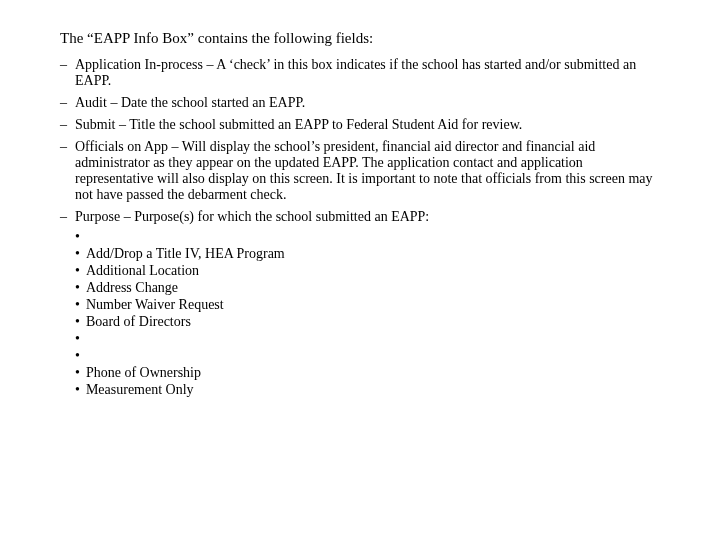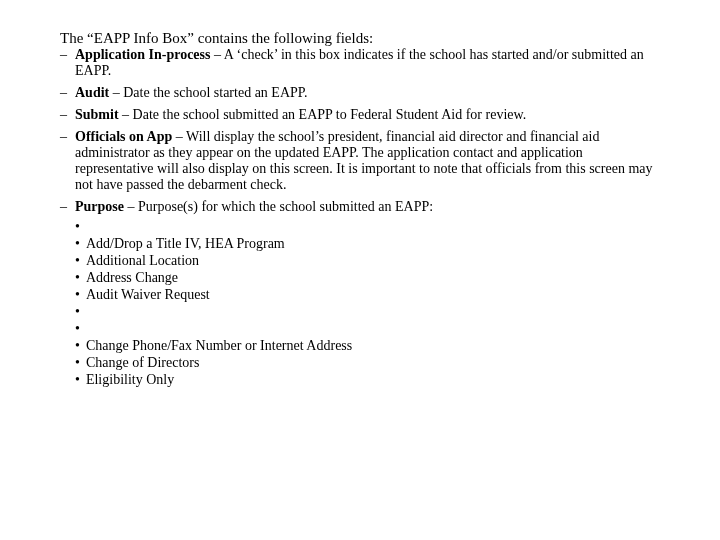--- a/index.html
+++ b/index.html
@@ -15,41 +15,42 @@
       width: 720px;
       height: 540px;
       overflow: hidden;
     }
     .page {
       padding: 30px 60px 30px 60px;
     }
     .title {
       font-size: 15px;
       font-weight: normal;
+      margin-bottom: 10px;
     }
     .bullet-list {
       list-style: none;
       padding: 0;
       margin: 0;
     }
     .bullet-list > li {
       display: flex;
       align-items: flex-start;
       margin-bottom: 6px;
     }
     .dash {
       margin-right: 8px;
       flex-shrink: 0;
       margin-top: 0px;
     }
     .item-content {
       flex: 1;
     }
     .bold {
-      font-weight: bold;
+      font-weight: normal;
     }
     .sub-list {
       list-style: none;
       padding: 0;
       margin: 4px 0 0 0;
     }
     .sub-list li {
       display: flex;
       align-items: flex-start;
       margin-bottom: 1px;
@@ -68,21 +69,21 @@
   <li>
         <span class="dash">–</span>
         <div class="item-content"><span class="bold">Application In-process</span><span> – A ‘check’ in this box indicates if the school has started and/or submitted an EAPP.</span></div>
       </li>
       <li>
         <span class="dash">–</span>
         <div class="item-content"><span class="bold">Audit</span><span> – Date the school started an EAPP.</span></div>
       </li>
       <li>
         <span class="dash">–</span>
-        <div class="item-content"><span class="bold">Submit</span><span> – Date the school submitted an EAPP to Federal Student Aid for review.</span></div>
+        <div class="item-content"><span class="bold">Submit</span><span> – Title the school submitted an EAPP to Federal Student Aid for review.</span></div>
       </li>
       <li>
         <span class="dash">–</span>
         <div class="item-content"><span class="bold">Officials on App</span><span> – Will display the school’s president, financial aid director and financial aid administrator as they appear on the updated EAPP.  The application contact and application representative will also display on this screen.  It is important to note that officials from this screen may not have passed the debarment check.</span></div>
       </li>
       <li>
         <span class="dash">–</span>
         <div class="item-content"><span class="bold">Purpose</span><span> – Purpose(s) for which the school submitted an EAPP:</span><ul class="sub-list">
             <li>
               <span class="bullet-dot">•</span>
@@ -94,36 +95,36 @@
             <li>
               <span class="bullet-dot">•</span>
               <span>Additional Location</span>
             </li>
             <li>
               <span class="bullet-dot">•</span>
               <span>Address Change</span>
             </li>
             <li>
               <span class="bullet-dot">•</span>
-              <span>Audit Waiver Request</span>
+              <span>Number Waiver Request</span>
+            </li>
+            <li>
+              <span class="bullet-dot">•</span>
+              <span>Board of Directors</span>
             </li>
             <li>
               <span class="bullet-dot">•</span>
             </li>
             <li>
               <span class="bullet-dot">•</span>
             </li>
             <li>
               <span class="bullet-dot">•</span>
-              <span>Change Phone/Fax Number or Internet Address</span>
+              <span>Phone of Ownership</span>
             </li>
             <li>
               <span class="bullet-dot">•</span>
-              <span>Change of Directors</span>
-            </li>
-            <li>
-              <span class="bullet-dot">•</span>
-              <span>Eligibility Only</span>
+              <span>Measurement Only</span>
             </li>
           </ul></div>
       </li>
     </ul>
 </div>
 
 </body></html>

